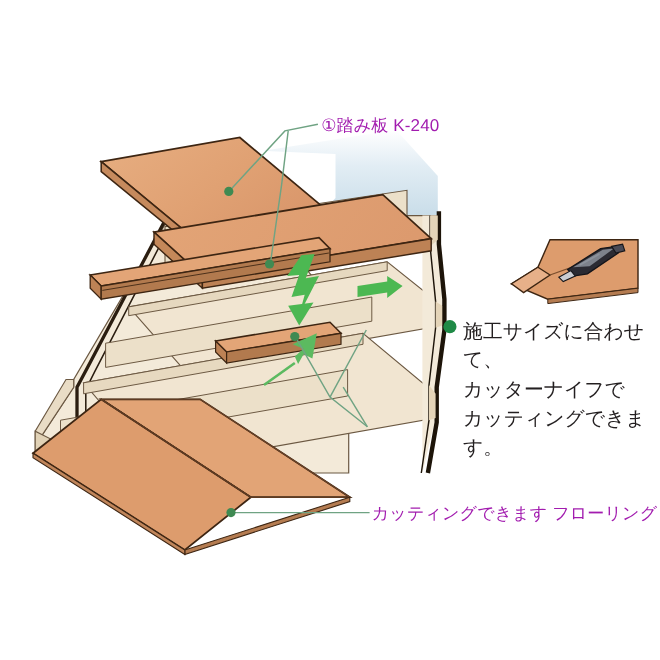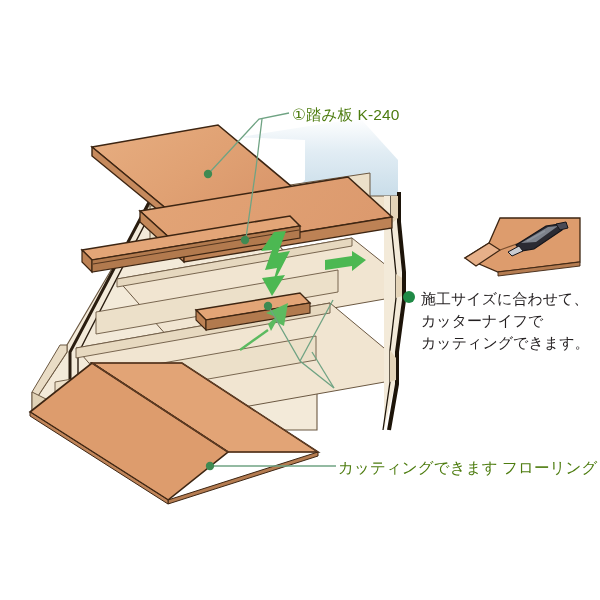--- a/index.html
+++ b/index.html
@@ -20,21 +20,21 @@
   }
   #diagram-svg {
     position: absolute;
     left: 0;
     top: 0;
     width: 600px;
     height: 600px;
   }
   .label {
     position: absolute;
-    color: #4d7c0f;
+    color: #a21caf;
     font-size: 15.5px;
     line-height: 1.42;
     white-space: pre;
     letter-spacing: 0.1px;
   }
   #label-tread {
     left: 292px;
     top: 104px;
   }
   #label-nosing {
@@ -44,21 +44,21 @@
   #label-flooring {
     left: 338px;
     top: 457px;
   }
   #note-block {
     position: absolute;
     left: 403px;
     top: 288px;
     width: 190px;
     color: #231f20;
-    font-size: 15px;
+    font-size: 18px;
     line-height: 1.47;
   }
   #note-bullet {
     position: absolute;
     left: 0px;
     top: 3px;
     width: 12px;
     height: 12px;
     border-radius: 50%;
     background: #1f8a46;

